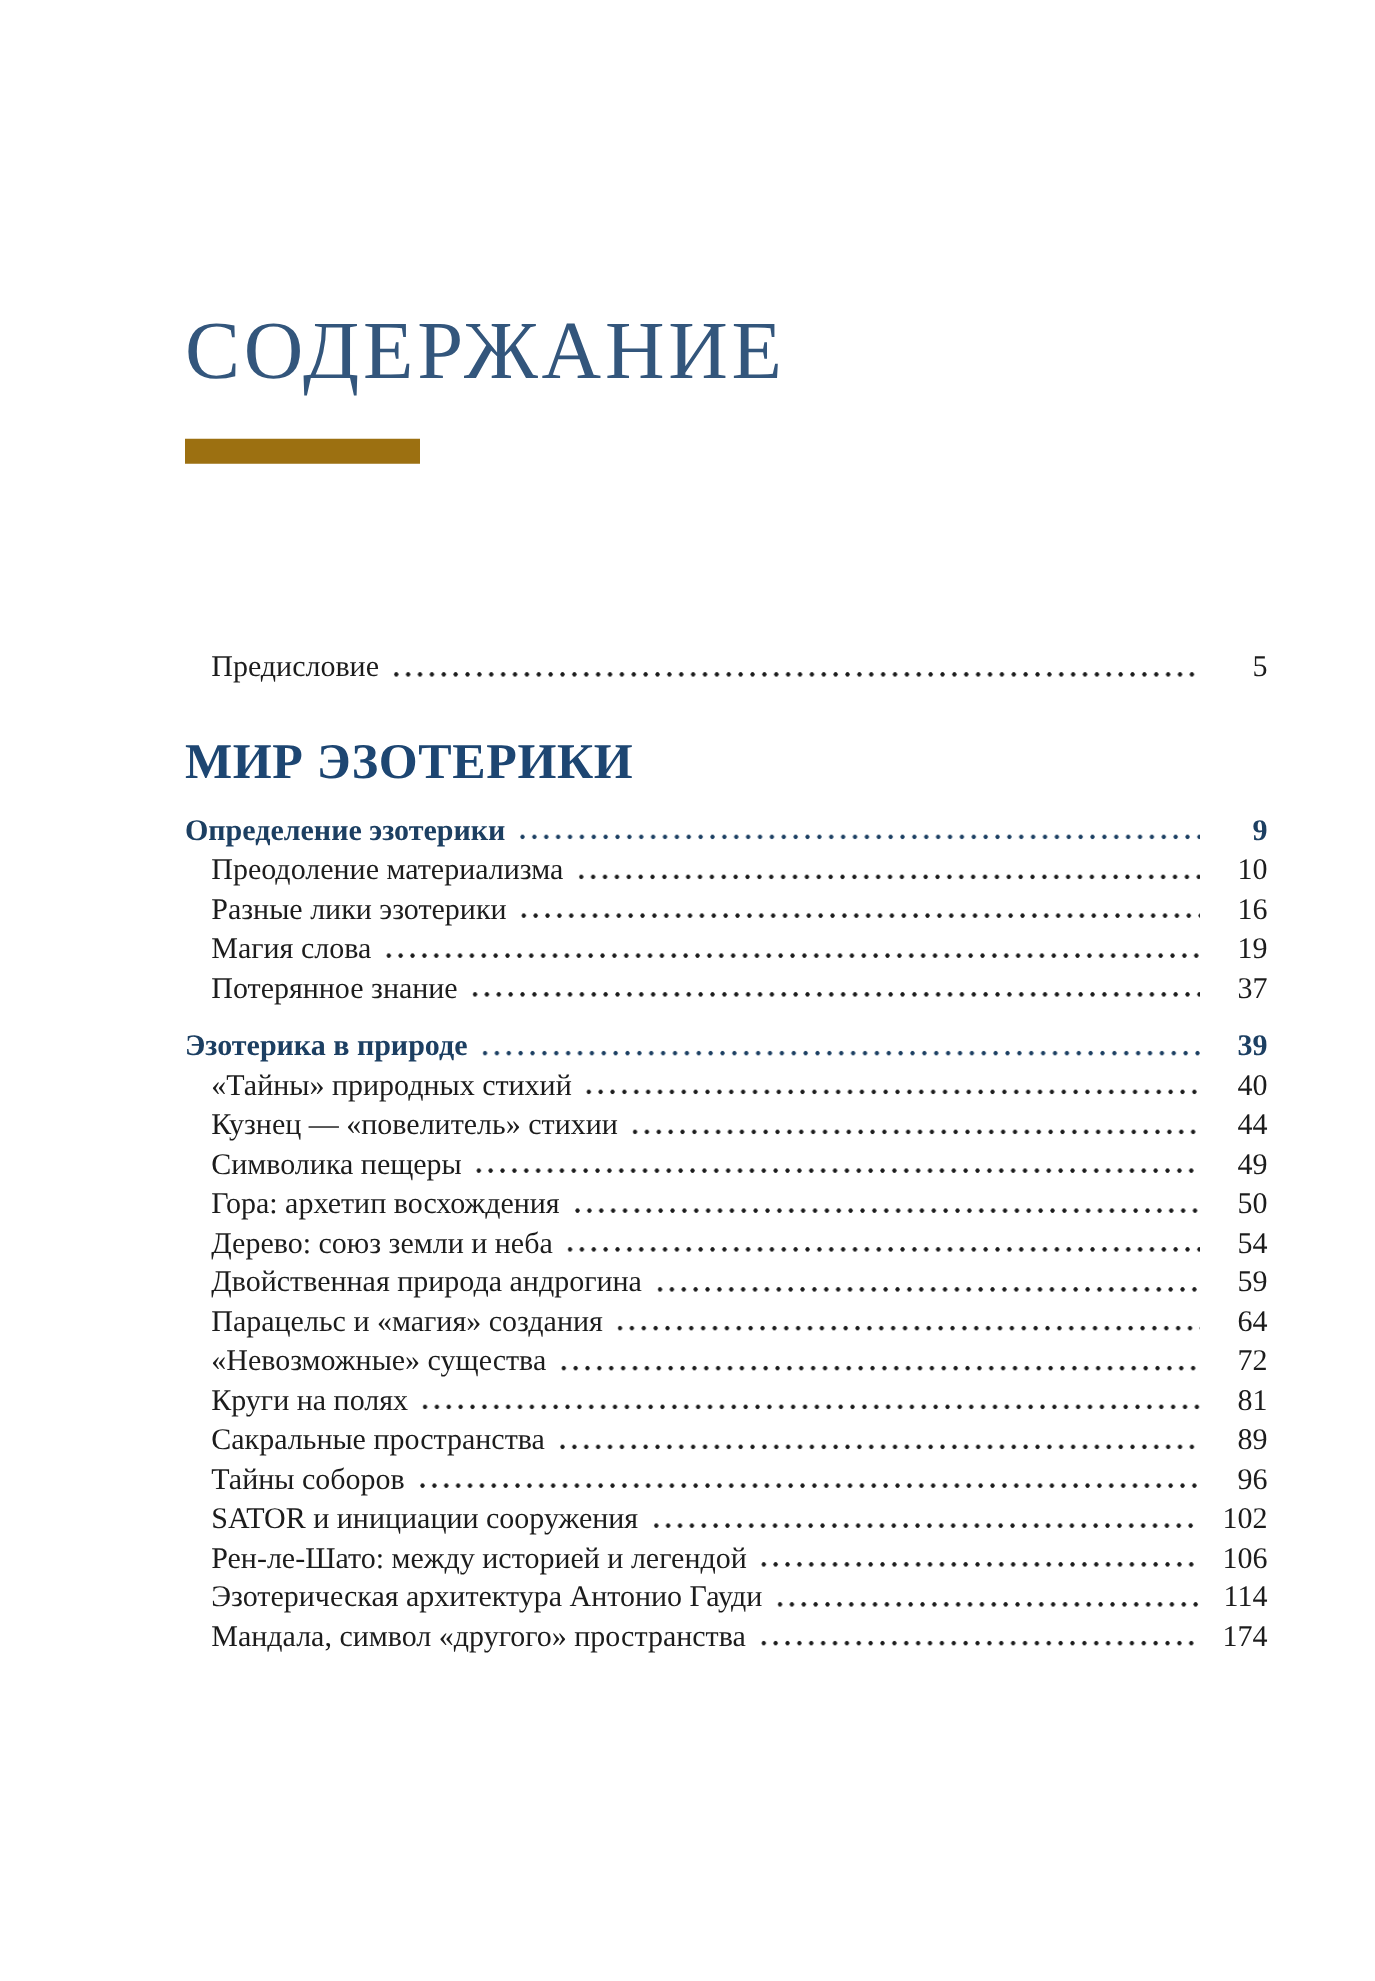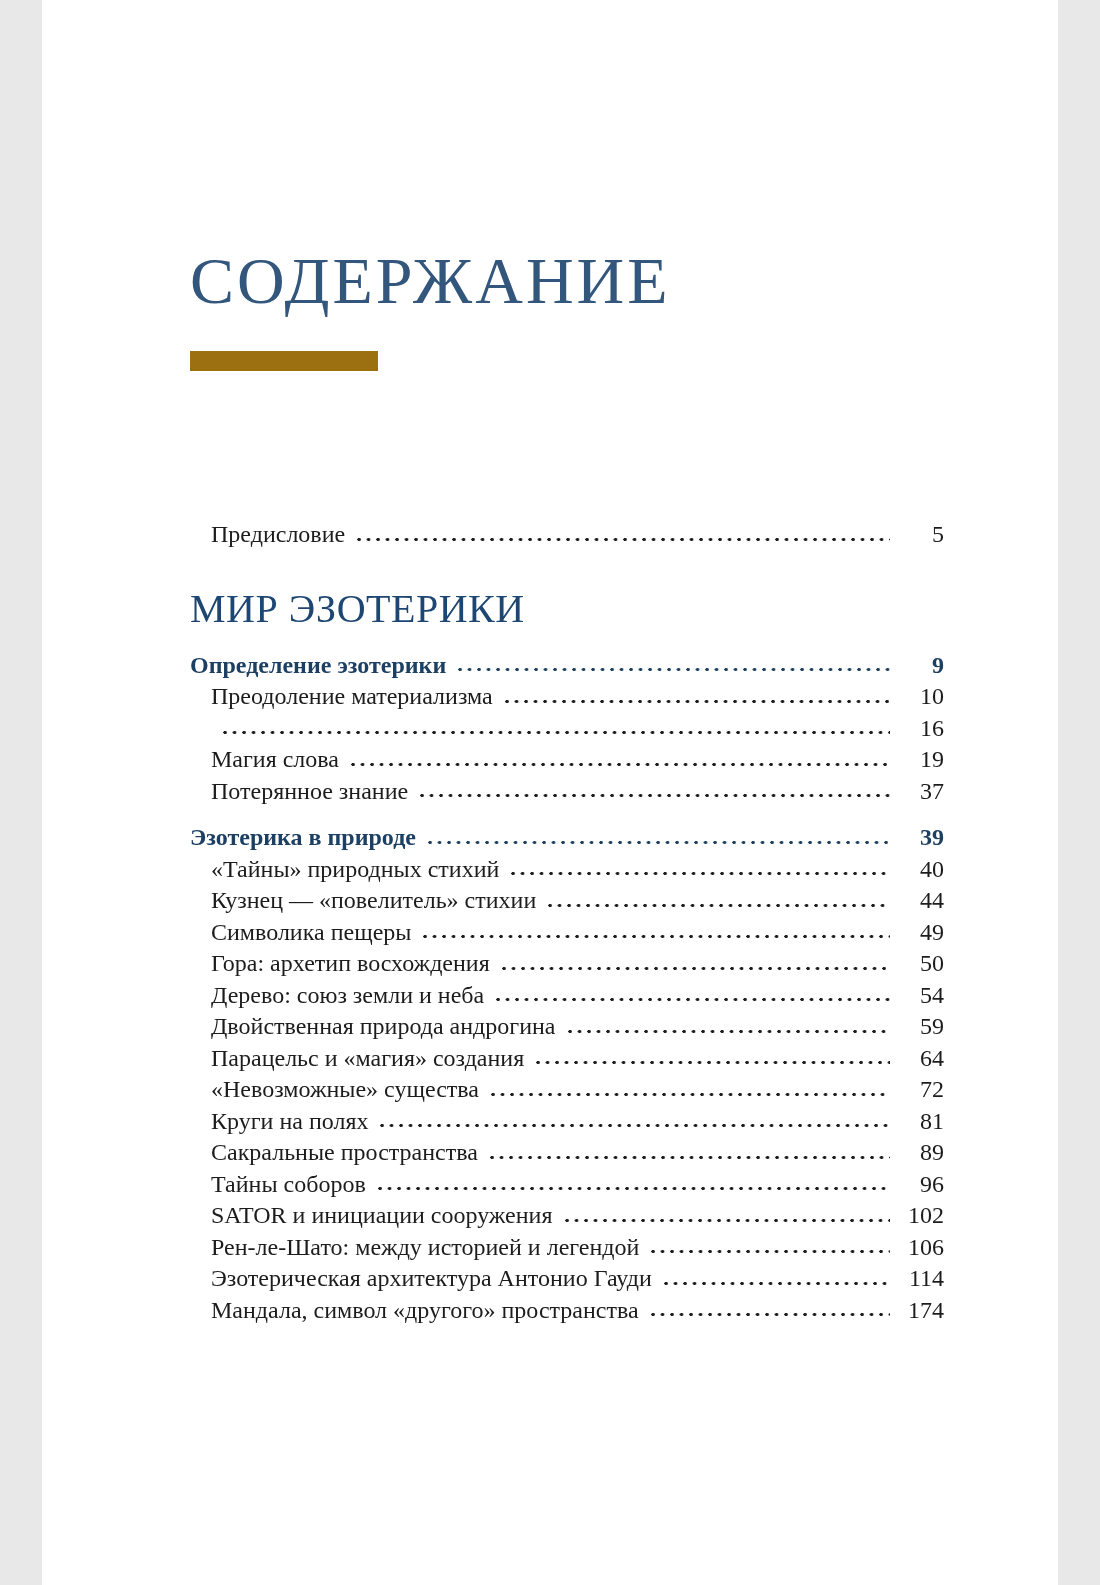--- a/index.html
+++ b/index.html
@@ -4,22 +4,22 @@
 <style>
   :root{
     --title-color:#33567C;
     --part-color:#1D4672;
     --section-color:#1C3F62;
     --accent-color:#9C7011;
     --text-color:#1C1C1C;
   }
   html,body{margin:0;padding:0;background:#e8e8e8;}
   .page{
-    width:1016px;height:1585px;margin:0 auto;background:#ffffff;
-    box-sizing:border-box;padding:0 114px 0 148px;
+    width:1100px;height:1585px;margin:0 auto;background:#ffffff;
+    box-sizing:border-box;padding:0 86px 0 148px;
     font-family:"Liberation Serif","DejaVu Serif",serif;
     color:var(--text-color);overflow:hidden;
   }
   .book-title{
     margin:0;padding-top:248px;font-size:66px;line-height:1;
     font-weight:normal;letter-spacing:3px;color:var(--title-color);
   }
   .accent-bar{
     width:188px;height:20px;margin-top:37px;background:var(--accent-color);
   }
@@ -32,21 +32,21 @@
     margin-top:15px;font-weight:bold;color:var(--section-color);
   }
   .toc-label{flex:0 0 auto;}
   .leader{
     flex:1 1 auto;align-self:flex-end;height:5px;margin:0 12px 9px 12px;
     background-image:radial-gradient(circle at 2px 2.5px, currentColor 1.5px, transparent 1.9px);
     background-size:9.5px 5px;background-repeat:repeat-x;background-position:left center;
   }
   .toc-page{flex:0 0 auto;min-width:42px;text-align:right;}
   .part-title{
-    margin:36px 0 0 0;font-size:40px;line-height:1.1;font-weight:normal;
+    margin:36px 0 0 0;font-size:40px;line-height:1.1;font-weight:bold;
     letter-spacing:0.5px;color:var(--part-color);
   }
   .sections{margin-top:19px;}
 </style>
 </head>
 <body>
 
 <div class="page">
   <h1 class="book-title">СОДЕРЖАНИЕ</h1>
   <div class="accent-bar"></div>
@@ -65,20 +65,21 @@
           <span class="toc-label">Определение эзотерики</span>
           <span class="leader"></span>
           <span class="toc-page">9</span>
         </div>
         <div class="toc-row item">
           <span class="toc-label">Преодоление материализма</span>
           <span class="leader"></span>
           <span class="toc-page">10</span>
         </div>
         <div class="toc-row item">
+          <span class="toc-label">Разные лики эзотерики</span>
           <span class="leader"></span>
           <span class="toc-page">16</span>
         </div>
         <div class="toc-row item">
           <span class="toc-label">Магия слова</span>
           <span class="leader"></span>
           <span class="toc-page">19</span>
         </div>
         <div class="toc-row item">
           <span class="toc-label">Потерянное знание</span>

